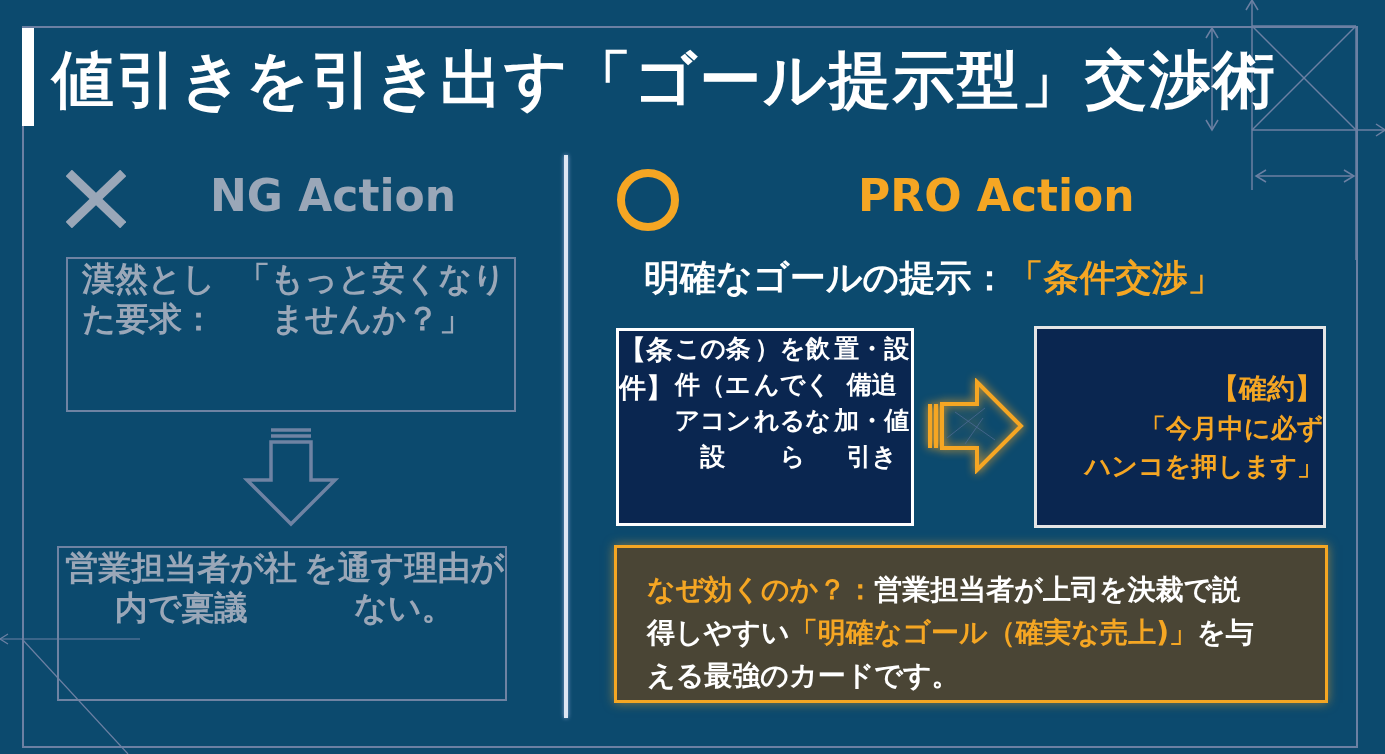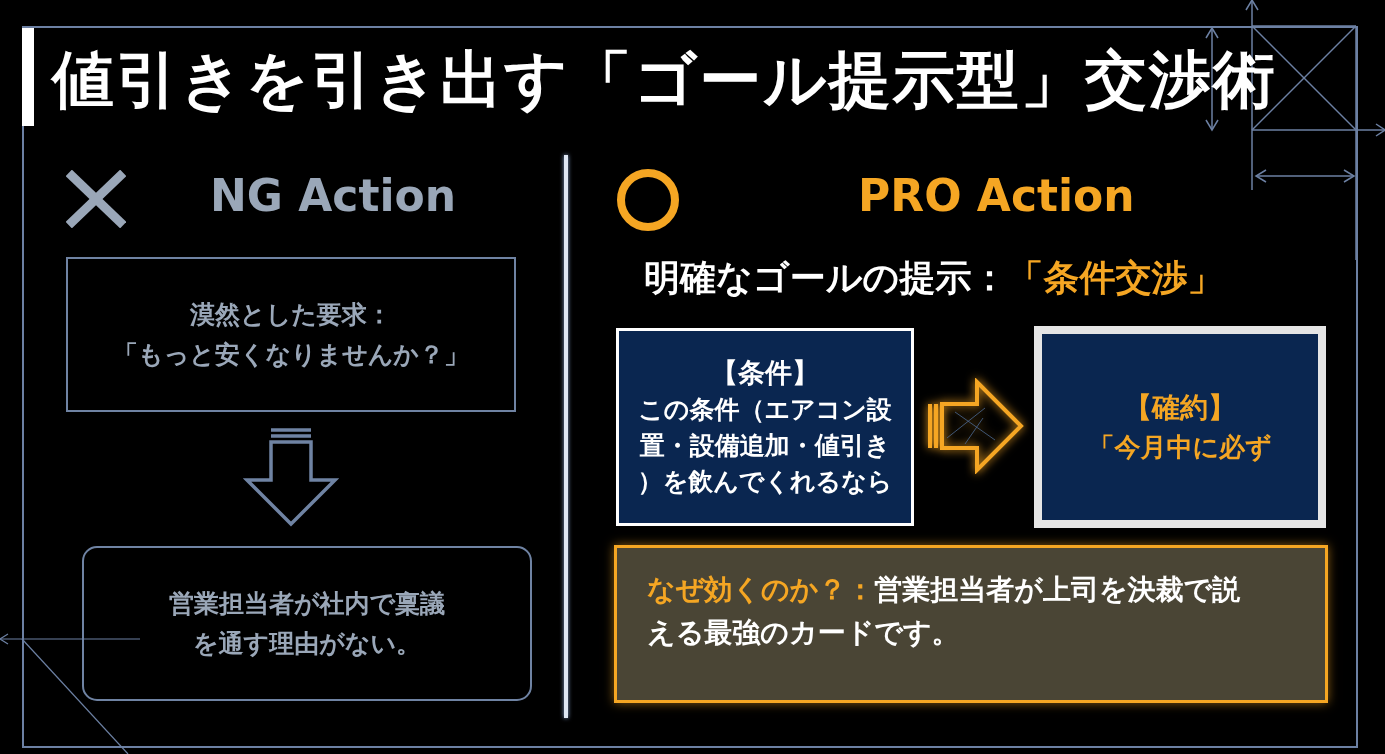--- a/index.html
+++ b/index.html
@@ -1,36 +1,36 @@
 <!DOCTYPE html>
 <html><head>
 <meta charset="utf-8">
 <style>
   html,body{margin:0;padding:0;}
   body{width:1385px;height:754px;overflow:hidden;background:#08244c;font-family:"DejaVu Sans","Liberation Sans",sans-serif;position:relative;color:#fff;}
-  .slide{position:absolute;left:0;top:0;width:1385px;height:754px;background:#000000;}
+  .slide{position:absolute;left:0;top:0;width:1385px;height:754px;background:#0c4a6e;}
   .frame-line{position:absolute;background:#6c80a3;}
   .title-bar{position:absolute;left:22px;top:28px;width:12px;height:98px;background:#ffffff;}
   .title{position:absolute;left:52px;top:30px;font-size:62px;font-weight:bold;letter-spacing:2px;color:#fff;line-height:100px;white-space:nowrap;}
   .divider{position:absolute;left:564px;top:155px;width:4px;height:563px;background:#dfe7f4;box-shadow:0 0 4px #8aa6d3;}
   .ng-x{position:absolute;left:66px;top:170px;width:60px;height:58px;}
   .ng-head{position:absolute;left:186px;top:170px;font-size:44px;font-weight:bold;color:#9aa7b8;margin-left:24px;}
-  .ng-box{position:absolute;border:2px solid #6f83a3;color:#9aa7b8;font-size:25px;font-weight:bold;text-align:center;box-sizing:border-box;display:flex;flex-direction:column;justify-content:center;line-height:40px;}
+  .ng-box{position:absolute;border:2px solid #6f83a3;color:#9aa7b8;font-size:33px;font-weight:bold;text-align:center;box-sizing:border-box;display:flex;justify-content:center;line-height:40px;}
   .ng-box1{left:66px;top:257px;width:450px;height:155px;}
-  .ng-box2{left:82px;top:546px;width:450px;height:155px;border-radius:15px;}
+  .ng-box2{left:57px;top:546px;width:450px;height:155px;}
   .down-arrow{position:absolute;left:243px;top:428px;width:96px;height:100px;}
   .pro-o{position:absolute;left:614px;top:166px;width:68px;height:68px;}
   .pro-head{position:absolute;left:858px;top:170px;font-size:44px;font-weight:bold;color:#f5a623;}
   .pro-sub{position:absolute;left:644px;top:254px;font-size:36px;font-weight:bold;color:#fff;white-space:nowrap;}
   .pro-sub .hl{color:#f5a623;}
-  .cond-box{position:absolute;left:616px;top:328px;width:298px;height:198px;border:3px solid #ffffff;box-sizing:border-box;background:#0a2650;text-align:center;font-weight:bold;display:flex;flex-direction:column;justify-content:center;}
+  .cond-box{position:absolute;left:616px;top:328px;width:298px;height:198px;border:3px solid #ffffff;box-sizing:border-box;background:#0a2650;text-align:center;font-weight:bold;display:flex;flex-direction:row;justify-content:center;}
   .cond-title{font-size:27px;line-height:38px;}
   .cond-body{font-size:25px;line-height:36px;}
   .right-arrow{position:absolute;left:925px;top:378px;width:100px;height:96px;filter:drop-shadow(0 0 5px #f5a623);}
-  .prom-box{position:absolute;left:1034px;top:326px;width:292px;height:202px;border:8px solid #e5e5e5;box-sizing:border-box;background:#0a2650;text-align:center;font-weight:bold;color:#f5a623;display:flex;flex-direction:column;justify-content:center;}
+  .prom-box{position:absolute;left:1034px;top:326px;width:292px;height:202px;border:3px solid #e5e5e5;box-sizing:border-box;background:#0a2650;text-align:right;font-weight:bold;color:#f5a623;display:flex;flex-direction:column;justify-content:center;}
   .prom-title{font-size:28px;line-height:40px;}
   .prom-body{font-size:26px;line-height:38px;}
   .why-box{position:absolute;left:614px;top:545px;width:714px;height:158px;border:3px solid #f5a623;box-sizing:border-box;background:#4a4535;box-shadow:0 0 10px rgba(245,166,35,0.55);padding:20px 30px;font-size:28px;font-weight:bold;line-height:43px;color:#fff;}
   .why-box .hl{color:#f5a623;}
   svg{display:block;}
 </style>
 </head>
 <body>
 
 <div class="slide">
@@ -103,40 +103,42 @@
   </svg>
   <div class="pro-head">PRO Action</div>
 
   <div class="pro-sub">
     <span>明確なゴールの提示：</span><span class="hl">「条件交渉」</span>
   </div>
 
   <div class="cond-box">
     <div class="cond-title">【条件】</div>
     <div class="cond-body">この条件（エアコン設</div>
+    <div class="cond-body">）を飲んでくれるなら</div>
     <div class="cond-body">置・設備追加・値引き</div>
-    <div class="cond-body">）を飲んでくれるなら</div>
   </div>
 
   <svg class="right-arrow" viewBox="0 0 100 96">
     <g stroke="#f5a623" stroke-width="4" fill="none" stroke-linejoin="miter">
       <line x1="5" y1="26" x2="5" y2="70"></line>
       <line x1="11" y1="26" x2="11" y2="70"></line>
       <polygon points="17,26 52,26 52,4 96,48 52,92 52,70 17,70"></polygon>
     </g>
     <g stroke="#4d6a94" stroke-width="0.8" fill="none">
       <line x1="22" y1="60" x2="60" y2="30"></line>
       <line x1="30" y1="34" x2="70" y2="62"></line>
       <line x1="40" y1="66" x2="58" y2="40"></line>
     </g>
   </svg>
 
   <div class="prom-box">
     <div class="prom-title">【確約】</div>
     <div class="prom-body">「今月中に必ず</div>
+    <div class="prom-body">ハンコを押します」</div>
   </div>
 
   <div class="why-box">
     <div><span class="hl">なぜ効くのか？：</span><span>営業担当者が上司を決裁で説</span></div>
+    <div><span>得しやすい</span><span class="hl">「明確なゴール（確実な売上)」</span><span>を与</span></div>
     <div><span>える最強のカードです。</span></div>
   </div>
 
 </div>
 
 </body></html>

